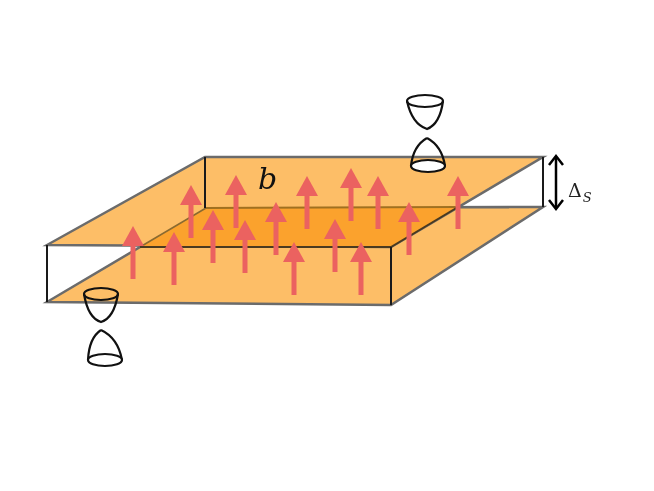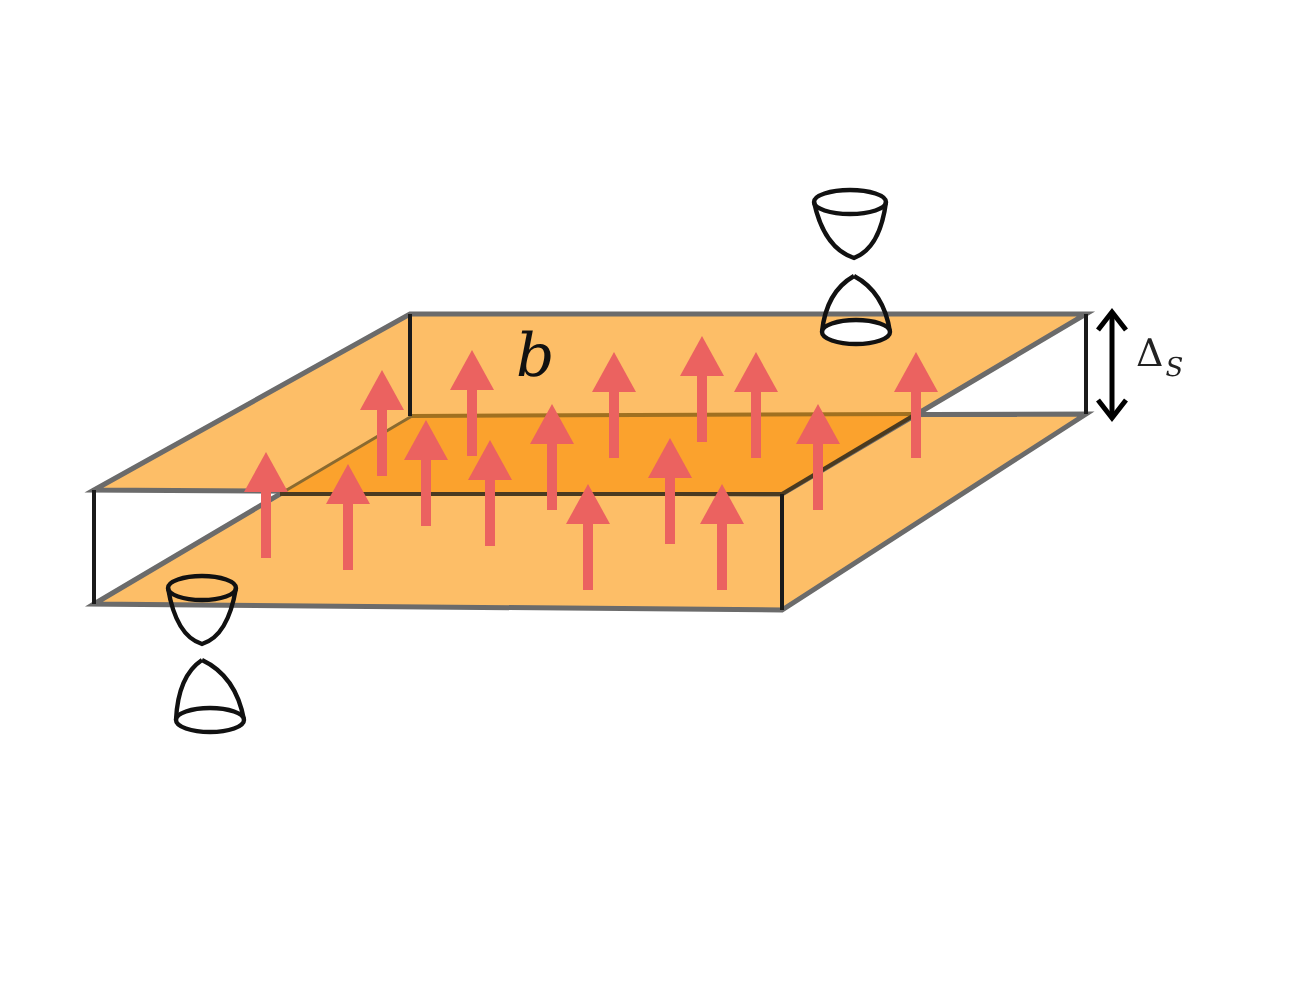--- a/index.html
+++ b/index.html
@@ -26,21 +26,21 @@
       top: 164px;
       font-family: "DejaVu Serif", "Liberation Serif", serif;
       font-style: italic;
       font-size: 30px;
       color: #111111;
       line-height: 1;
     }
     .label-delta {
       position: absolute;
       left: 568px;
-      top: 168px;
+      top: 181px;
       font-family: "DejaVu Serif", "Liberation Serif", serif;
       font-size: 19px;
       color: #222222;
       line-height: 1;
     }
     .label-delta .sub {
       font-style: italic;
       font-size: 13px;
       position: relative;
       top: 5px;

